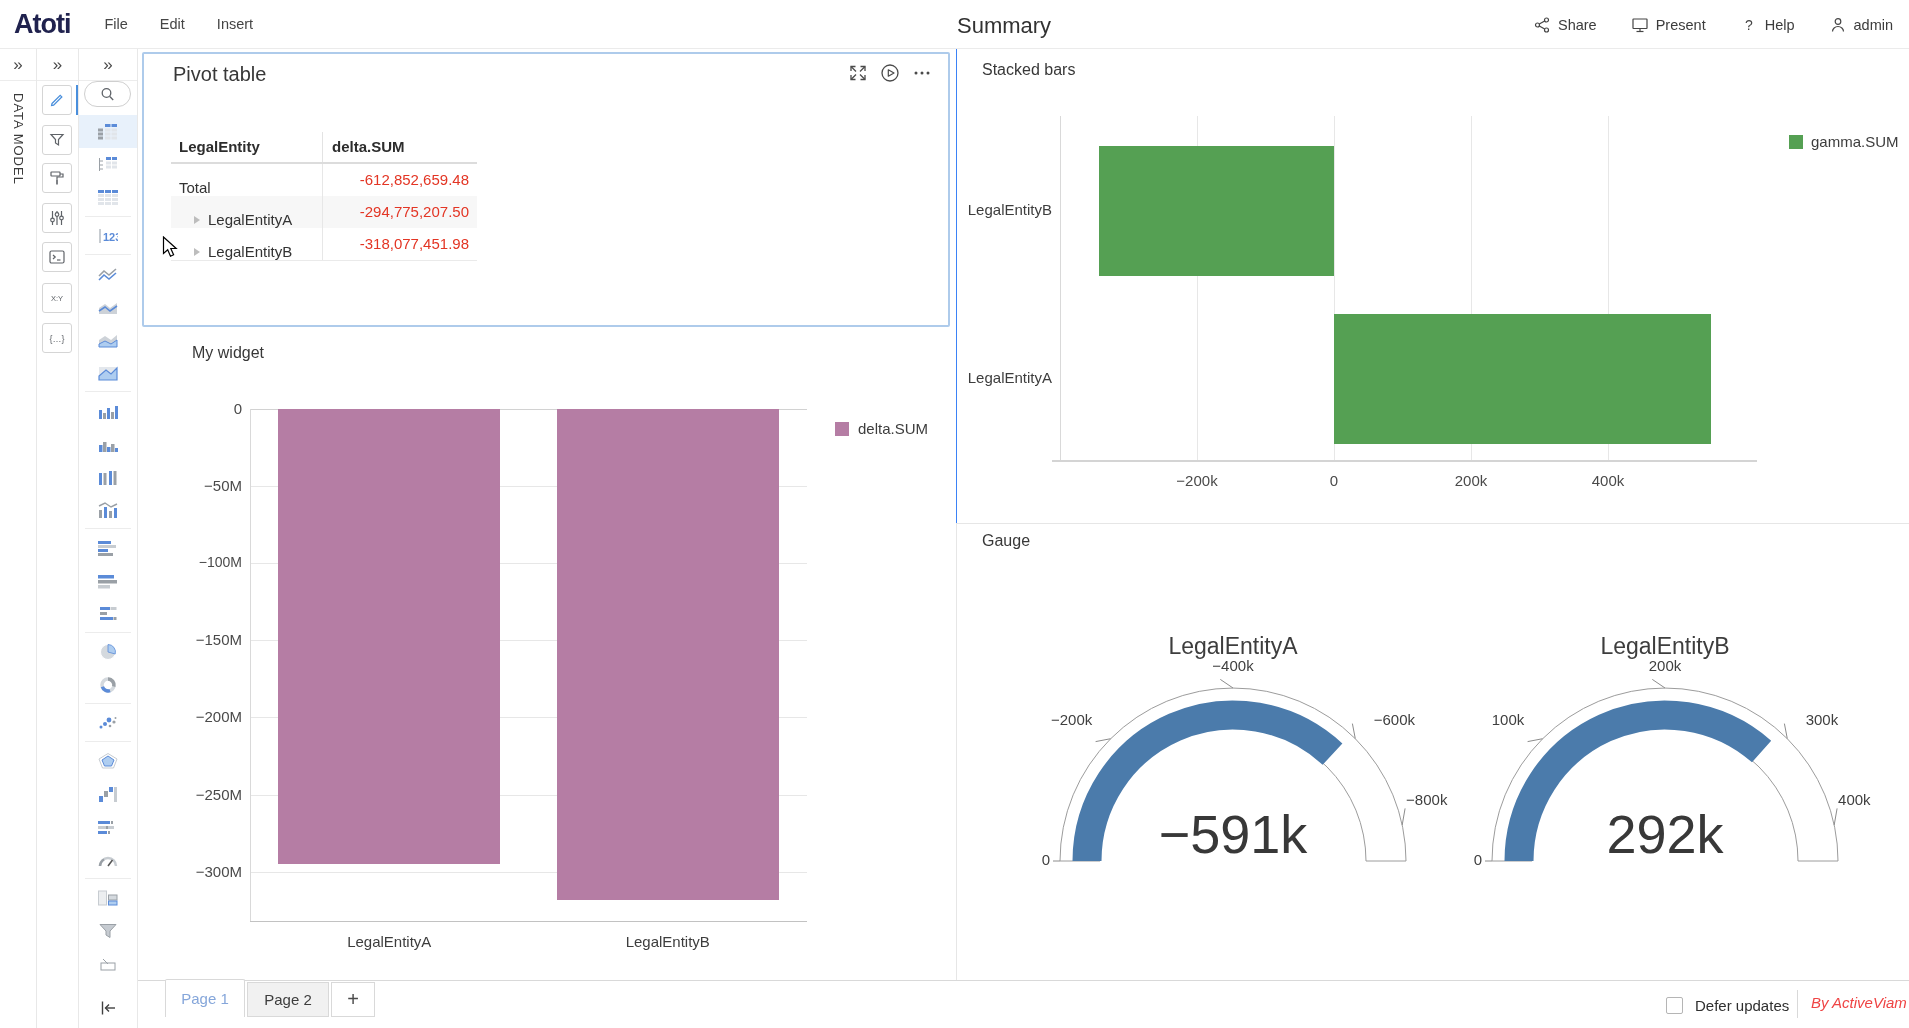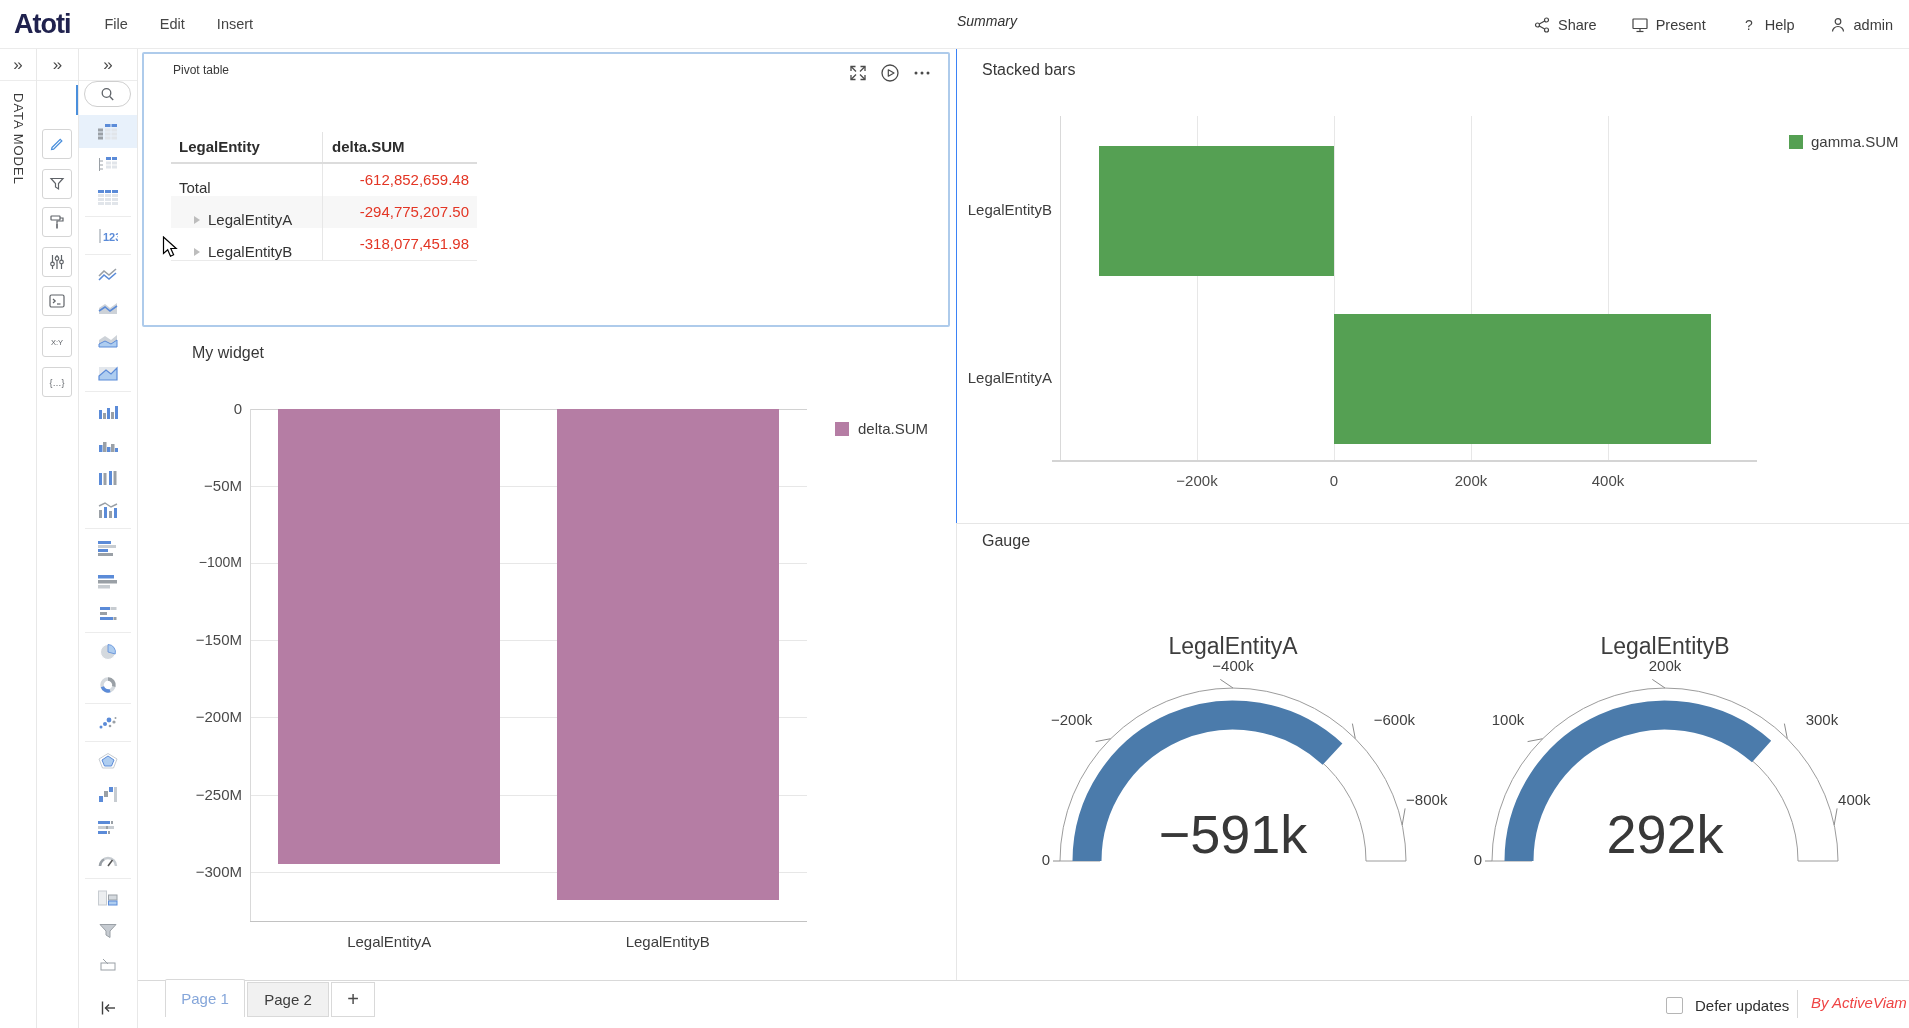--- a/index.html
+++ b/index.html
@@ -5,42 +5,42 @@
   html,body{margin:0;padding:0;background:#fff;}
   body{font-family:"Liberation Sans",sans-serif;color:#333;}
   .app{position:relative;width:1909px;height:1028px;overflow:hidden;background:#fff;}
   svg{display:block;}
   svg text{font-family:"Liberation Sans",sans-serif;}
   
   .topbar{position:absolute;left:0;top:0;width:1909px;height:49px;background:#fff;border-bottom:1px solid #ebebeb;display:flex;align-items:center;box-sizing:border-box;z-index:5;}
   .logo{font-size:27px;font-weight:800;color:#20224e;margin-left:14px;letter-spacing:-1px;}
   .menus{display:flex;gap:32px;margin-left:34px;font-size:14.5px;color:#454545;}
   .menu{cursor:default;}
-  .tb-title{position:absolute;left:957px;top:13px;font-size:14px;color:#323232;font-style:italic;}
+  .tb-title{position:absolute;left:957px;top:13px;font-size:22px;color:#323232;}
   .tb-actions{position:absolute;right:16px;top:0;height:49px;display:flex;align-items:center;gap:34px;font-size:14.5px;color:#3c3c3c;}
   .tb-act{display:flex;align-items:center;gap:7px;cursor:default;}
   
   .rail{position:absolute;top:49px;bottom:0;background:#fff;border-right:1px solid #e8e8e8;box-sizing:border-box;}
   .r1{left:0;width:37px;}
   .r2{left:37px;width:42px;}
   .r3{left:79px;width:59px;}
   .rail-head{height:31px;border-bottom:1px solid #ececec;display:flex;align-items:center;justify-content:center;}
   .chev{font-size:17px;color:#4a4a4a;line-height:1;cursor:pointer;}
   .vlabel{writing-mode:vertical-rl;margin:12px auto 0;color:#3a3a3a;font-size:13px;letter-spacing:1px;}
-  .tool{position:absolute;left:5px;width:30px;height:30px;border:1px solid #d5d5d5;border-radius:3px;background:#fff;display:flex;align-items:center;justify-content:center;box-sizing:border-box;cursor:pointer;margin-top:44px;}
+  .tool{position:absolute;left:5px;width:30px;height:30px;border:1px solid #d5d5d5;border-radius:3px;background:#fff;display:flex;align-items:center;justify-content:center;box-sizing:border-box;cursor:pointer;}
   .tool-accent{position:absolute;right:0;top:36px;width:2px;height:30px;background:#4a8fdc;}
   .search-pill{position:absolute;top:32px;left:5px;width:47px;height:26px;border:1px solid #cfcfcf;border-radius:13px;background:#fff;display:flex;align-items:center;justify-content:center;box-sizing:border-box;cursor:text;}
   #widget-icon-list{position:absolute;top:66px;left:0;right:0;}
   .wi{height:33px;display:flex;align-items:center;justify-content:center;cursor:pointer;}
   .wi.selected{background:#e8f1fb;}
   .wi-sep{height:1px;background:#ececec;margin:2px 6px;}
   .rail-bottom{position:absolute;bottom:10px;left:0;right:0;display:flex;justify-content:center;cursor:pointer;}
   
   #pivot-widget{position:absolute;left:142px;top:52px;width:808px;height:275px;border:2px solid #aecbeb;border-radius:2px;background:#fff;box-sizing:border-box;}
-  .w-title{position:absolute;left:29px;top:9px;font-size:12px;color:#383838;}
+  .w-title{position:absolute;left:29px;top:9px;font-size:20px;color:#383838;}
   .w-icons{position:absolute;right:16px;top:9px;display:flex;gap:12px;align-items:center;}
   .w-icon{cursor:pointer;display:flex;}
   #mywidget-panel{position:absolute;left:138px;top:330px;width:818px;height:650px;background:#fff;}
   #stacked-panel{position:absolute;left:956px;top:49px;width:953px;height:474px;background:#fff;border-left:1px solid #3b82f6;box-sizing:border-box;}
   #gauge-panel{position:absolute;left:956px;top:523px;width:953px;height:457px;background:#fff;border-left:1px solid #e6e6e6;border-top:1px solid #e6e6e6;box-sizing:border-box;}
   .panel-title{position:absolute;font-size:16px;color:#383838;}
   
   #pivot-table{position:absolute;left:27px;top:46px;width:306px;border-bottom:1px solid #eaeaea;margin-top:32px;}
   .pt-head{display:flex;height:30px;border-bottom:2px solid #dcdcdc;font-weight:bold;font-size:15px;color:#2d2d2d;}
   .pt-h1{width:151px;box-sizing:border-box;padding-left:8px;line-height:30px;}

